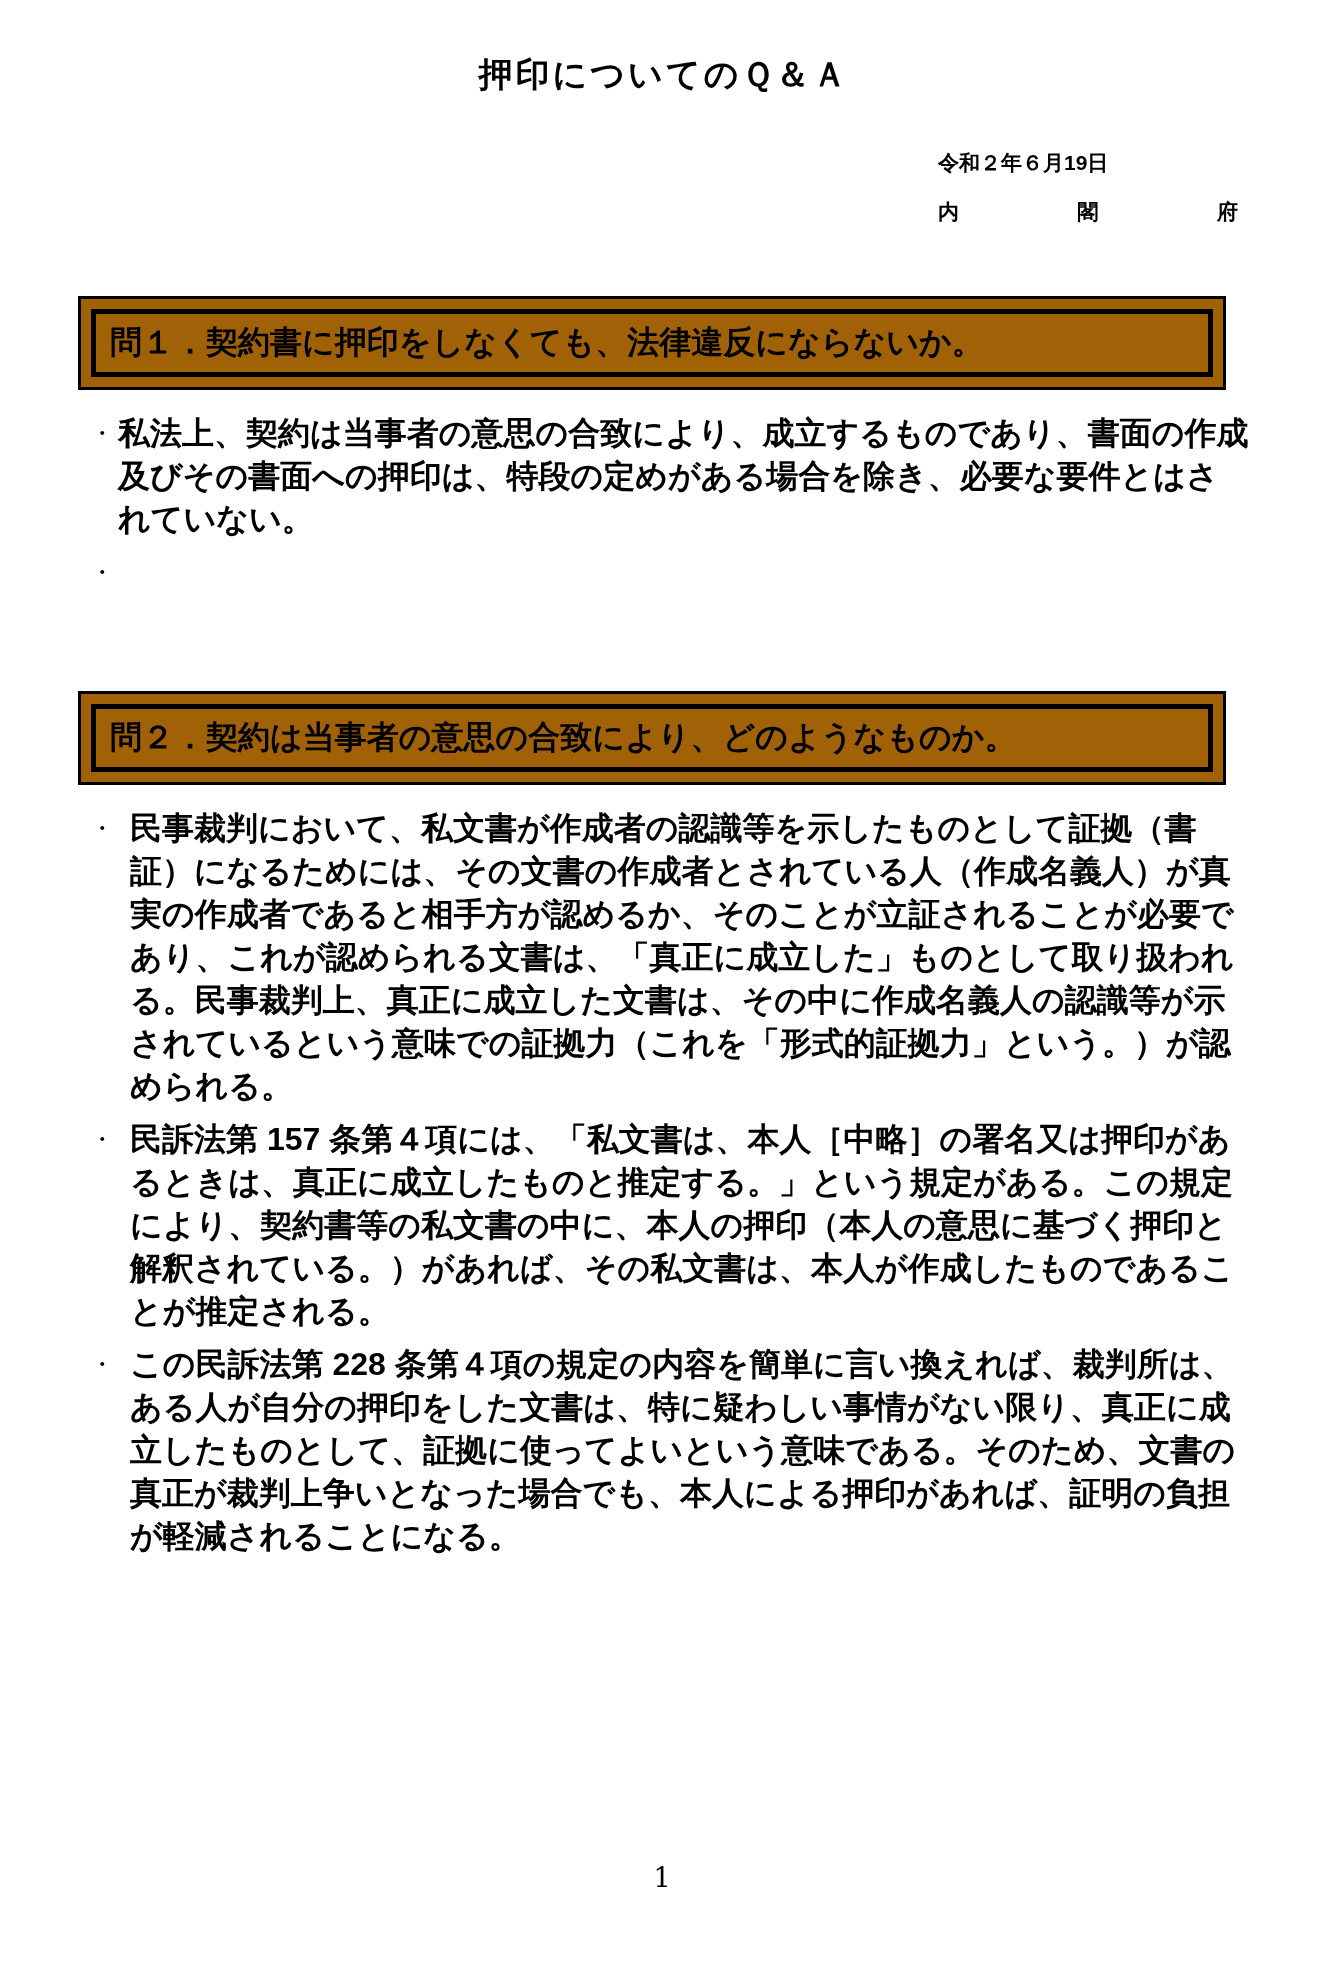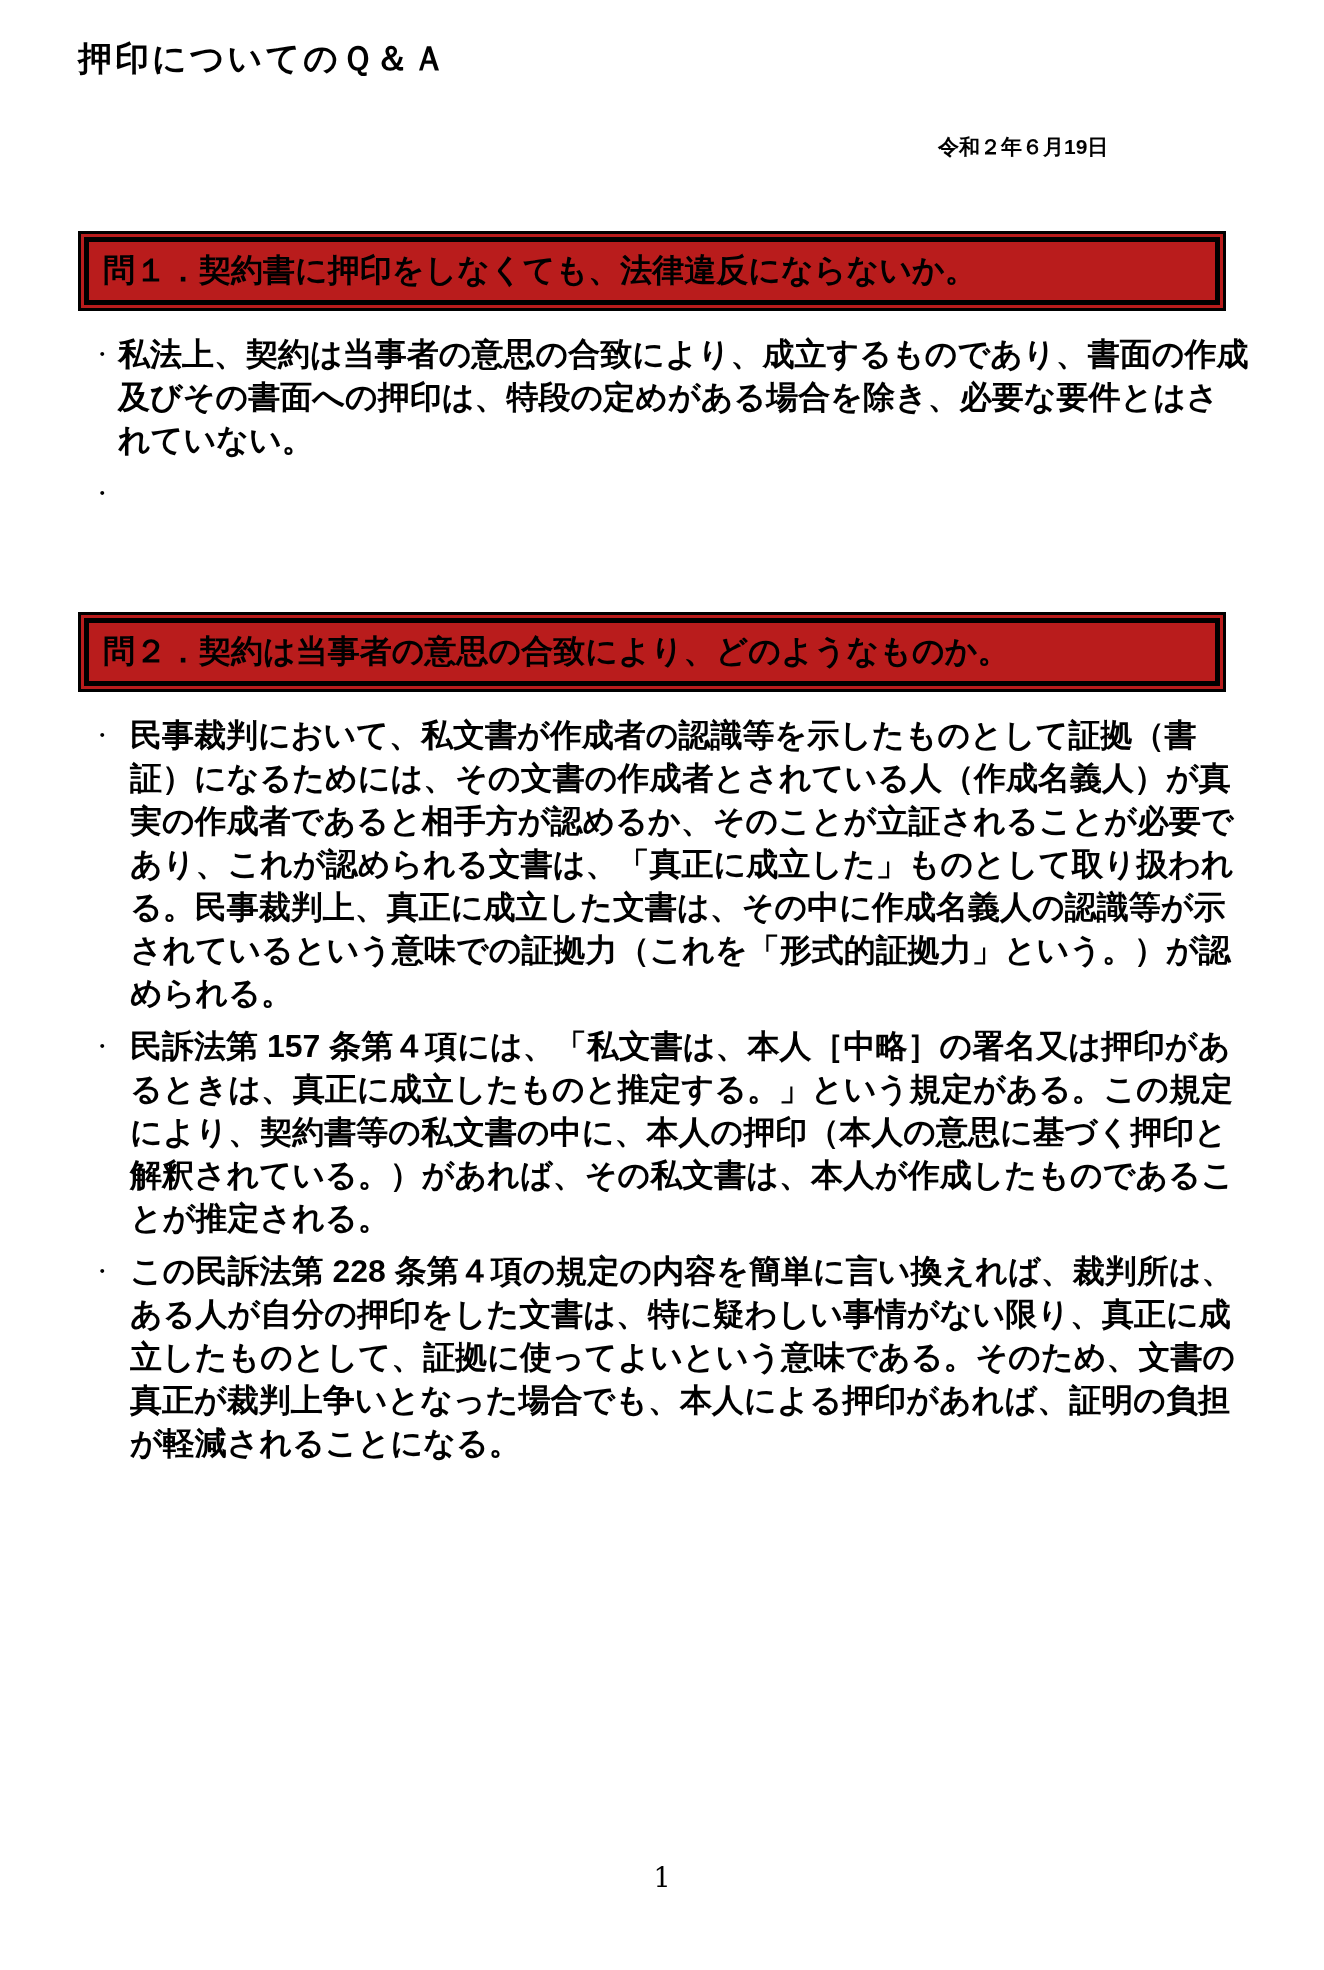--- a/index.html
+++ b/index.html
@@ -13,22 +13,22 @@
     height: 1970px;
     box-sizing: border-box;
     background: #ffffff;
     color: #000000;
     font-family: "Liberation Sans", sans-serif;
     font-weight: 700;
     padding: 36px 74px 0 78px;
     overflow: hidden;
   }
   .doc-title {
-    margin: 0;
-    text-align: left;
+    margin: 16px;
+    text-align: center;
     font-size: 34px;
     letter-spacing: 3px;
     font-weight: 700;
   }
   .issuer-block {
     width: 300px;
     margin: 40px 12px 0 auto;
     font-size: 21px;
     line-height: 49px;
   }
@@ -36,22 +36,22 @@
     white-space: nowrap;
   }
   .org-line {
     text-align: justify;
     text-align-last: justify;
   }
   .qbox {
     margin-top: 60px;
     margin-right: 24px;
     border: 3px solid #000;
-    padding: 3px;
-    background: #b91c1c;
+    padding: 10px;
+    background: #a16207;
     font-family: Liberation Serif, serif;
   }
   .qbox-inner {
     border: 5px solid #000;
     padding: 8px 14px 10px 14px;
     font-size: 32px;
     line-height: 40px;
   }
   .qbox.q2 {
     margin-top: 150px;
@@ -90,20 +90,21 @@
 </style>
 </head>
 <body>
 
 <div class="page">
 
   <h1 class="doc-title">押印についてのＱ＆Ａ</h1>
 
   <div class="issuer-block">
     <div class="issue-date">令和２年６月19日</div>
+    <div class="org-line">内閣府</div>
   </div>
 
   <section>
     <div class="qbox q1">
       <div class="qbox-inner">問１．契約書に押印をしなくても、法律違反にならないか。</div>
     </div>
     <ul class="bullets q1">
       <li>
         <span class="bullet-marker">・</span>
         <span>私法上、契約は当事者の意思の合致により、成立するものであり、書面の作成及びその書面への押印は、特段の定めがある場合を除き、必要な要件とはされていない。</span>

